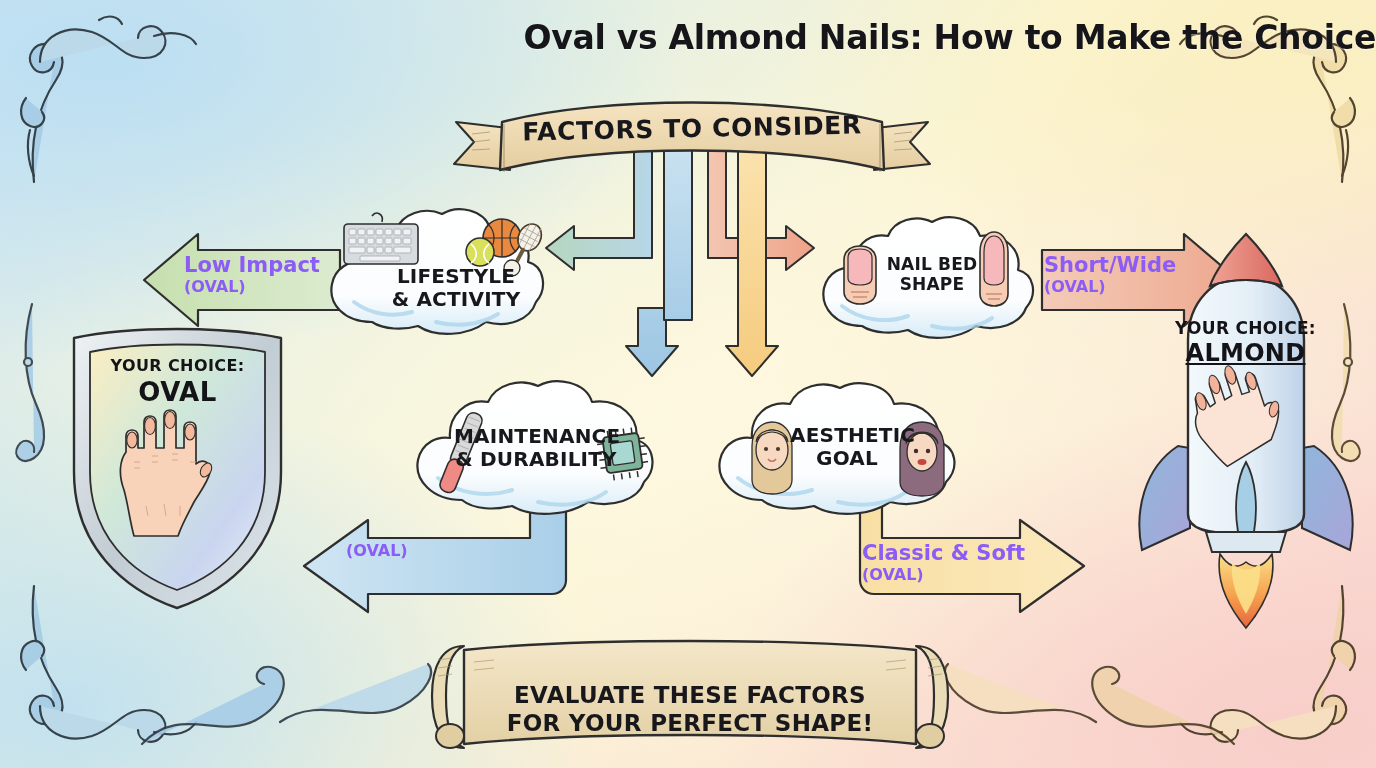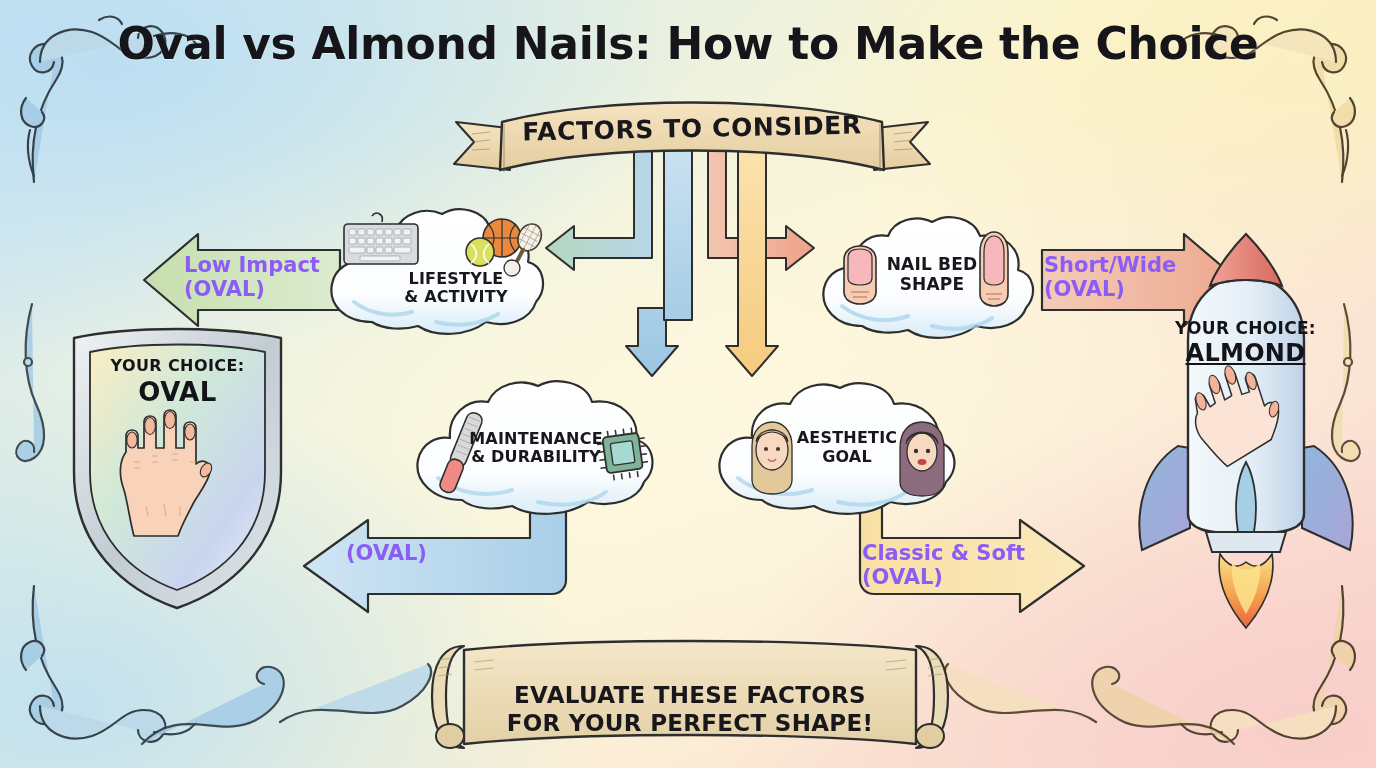--- a/index.html
+++ b/index.html
@@ -27,54 +27,54 @@
   .c-br { bottom:2px; right:4px; transform:scale(-1,-1); }
   .side-swirl { position:absolute; width:120px; height:210px; opacity:.9; }
   .s-l { left:6px; top:300px; }
   .s-r { right:6px; top:300px; transform:scaleX(-1); }
   .bot-swirl { position:absolute; bottom:4px; width:300px; height:120px; opacity:.9; }
   .b-l { left:140px; }
   .b-r { right:140px; transform:scaleX(-1); }
 
   
   .title {
-    position:absolute; top:18px; left:0; right:0; text-align:center;
-    font-size:44px; font-weight:bold; color:#16161a;
+    position:absolute; top:18px; left:0; right:0; text-align:right;
+    font-size:33px; font-weight:bold; color:#16161a;
     font-family:"DejaVu Sans", sans-serif;
     letter-spacing:-.3px;
     text-shadow:0 1px 0 rgba(255,255,255,.5);
   }
 
   
   .ribbon { position:absolute; left:452px; top:94px; width:480px; height:96px; }
   .ribbon .label {
     position:absolute; left:0; right:0; top:20px; text-align:center;
     font-family:"DejaVu Sans", sans-serif;
     font-size:25px; font-weight:bold; color:#18181c; letter-spacing:.6px;
     transform:rotate(-1.2deg);
   }
 
   
   .cloud { position:absolute; }
   .cloud .ctext {
     position:absolute; left:0; right:0; top:50%; transform:translateY(-50%);
     text-align:center; font-family:"DejaVu Sans", sans-serif;
-    font-size:16px; font-weight:bold; color:#18181c; line-height:1.15;
+    font-size:20px; font-weight:bold; color:#18181c; line-height:1.15;
     letter-spacing:.2px; pointer-events:none;
   }
   .cloud .ctext.small { font-size:17px; }
 
   
   .bigarrow { position:absolute; }
   .bigarrow .alabel {
     position:absolute; text-align:left; font-family:"DejaVu Sans", sans-serif;
     font-weight:bold; color:#8b5cf6; line-height:1.12; pointer-events:none;
   }
   .alabel .l1 { font-size:21px; display:block; }
-  .alabel .l2 { font-size:21px; display:block; font-weight:bold; }
+  .alabel .l2 { font-size:16px; display:block; font-weight:bold; }
 
   
   .shield { position:absolute; left:60px; top:322px; width:235px; height:290px; }
   .shield .stxt {
     position:absolute; left:0; right:0; top:34px; text-align:center;
     font-family:"DejaVu Sans", sans-serif; color:#141418; pointer-events:none;
   }
   .shield .stxt .a { font-size:16px; font-weight:bold; letter-spacing:.4px; display:block; }
   .shield .stxt .b { font-size:26px; font-weight:bold; letter-spacing:.5px; display:block; margin-top:2px; }
 

